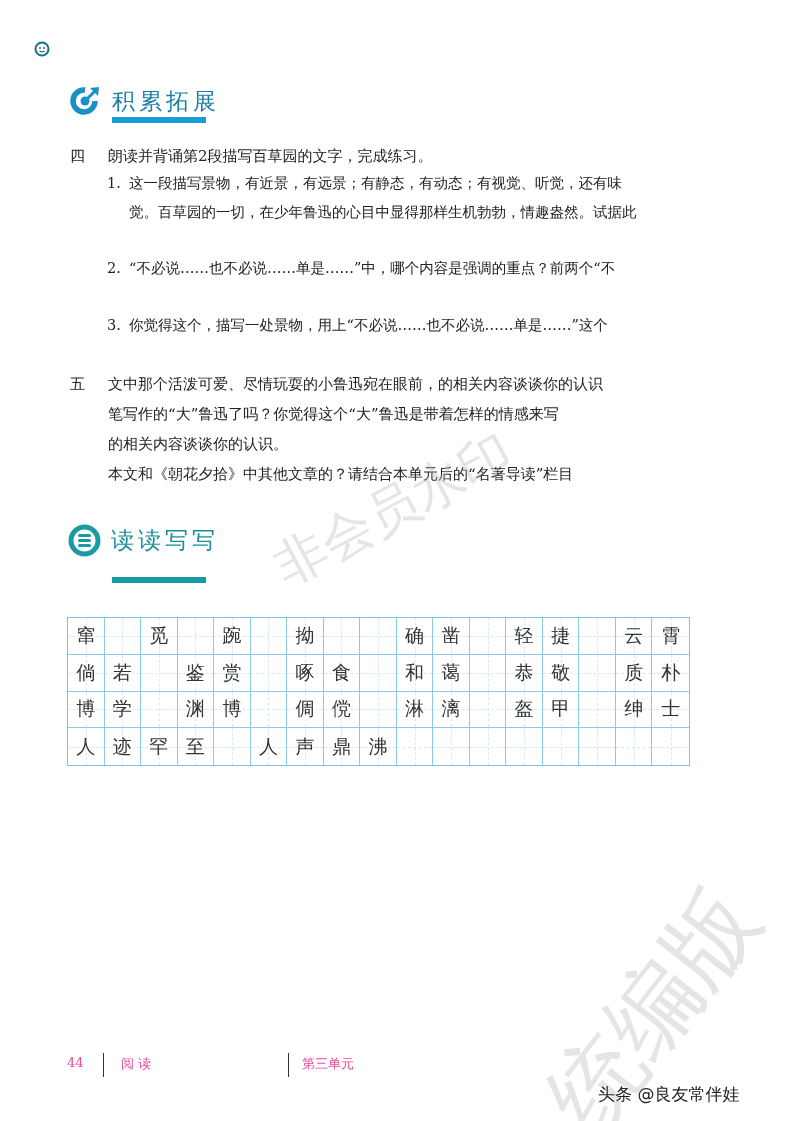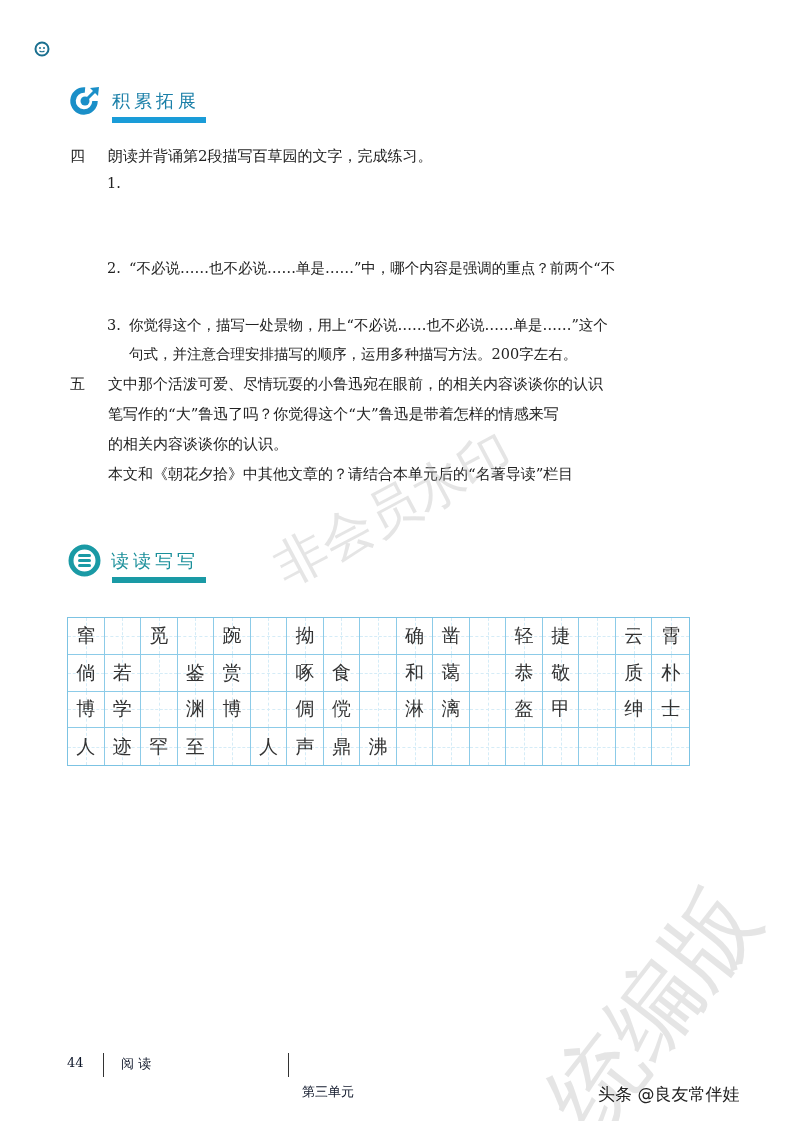--- a/index.html
+++ b/index.html
@@ -3,21 +3,21 @@
 <meta charset="utf-8">
 <style>
   html, body { margin:0; padding:0; background:#ffffff; }
   body { width:794px; height:1121px; position:relative; overflow:hidden;
          font-family: "DejaVu Serif", "Liberation Serif", serif; color:#222; }
   .abs { position:absolute; }
 
   .smiley { left:34px; top:41px; width:16px; height:16px; }
 
   .sec-head { position:absolute; display:flex; align-items:center; }
-  .sec-title { font-family:"DejaVu Serif","Liberation Serif",serif; font-size:18px;
+  .sec-title { font-family:"DejaVu Serif","Liberation Serif",serif; font-size:23px;
                letter-spacing:4px; color:#1a7fa8; margin-left:10px; }
   .sec-bar { position:absolute; height:6px; }
 
   .q { position:absolute; left:70px; font-size:15px; line-height:30px; }
   .q-num { position:absolute; left:0; top:0; width:30px; }
   .q-text { position:absolute; left:38px; width:582px; }
   .sub { position:absolute; font-size:14.5px; line-height:29px; }
   .sub-num { position:absolute; left:0; top:0; }
   .sub-text { position:absolute; left:22px; width:560px; text-indent:0; }
 
@@ -28,21 +28,21 @@
           position:relative; display:flex; align-items:center; justify-content:center;
           font-family:"DejaVu Serif","Liberation Serif",serif; font-size:19px; color:#333; }
   .cell::before { content:""; position:absolute; left:50%; top:0; bottom:0; border-left:1px dashed #d5ecf7; }
   .cell::after { content:""; position:absolute; top:50%; left:0; right:0; border-top:1px dashed #d5ecf7; }
   .cell span { position:relative; z-index:1; }
   .cell:nth-child(17n) { border-right:none; }
   .cell:nth-last-child(-n+17) { border-bottom:none; }
 
   .watermark { position:absolute; color:rgba(180,180,180,0.35);
                font-family:"DejaVu Sans","Liberation Sans",sans-serif; white-space:nowrap; pointer-events:none; }
-  .footer { position:absolute; top:1055px; font-size:13px; color:#0f172a; }
+  .footer { position:absolute; top:1055px; font-size:13px; color:#ec4899; }
   .footer-rule { position:absolute; top:1053px; width:1px; height:24px; background:#333; }
   .credit { position:absolute; left:598px; top:1083px; font-family:"DejaVu Sans","Liberation Sans",sans-serif;
             font-size:17px; color:#222; text-shadow:0 0 2px #fff; }
 </style>
 </head>
 <body>
 
 <svg class="abs smiley" viewBox="0 0 16 16">
   <circle cx="8" cy="8" r="6.5" fill="none" stroke="#1a6f8f" stroke-width="2"></circle>
   <circle cx="6" cy="7" r="1" fill="#1a6f8f"></circle>
@@ -62,49 +62,50 @@
 <div class="sec-bar" style="left:112px; top:117px; width:94px; background:#1a9cd8;"></div>
 
 <div class="q" style="top:141px; width:640px; height:30px;">
   <span class="q-num">四</span>
   <span class="q-text">朗读并背诵第2段描写百草园的文字，完成练习。</span>
 </div>
 
 <div class="sub" style="left:107px; top:169px; width:590px;">
   <span class="sub-num">1.</span>
   <div class="sub-text">
+    <div>这一段描写景物，有近景，有远景；有静态，有动态；有视觉、听觉，还有味</div>
+    <div>觉。百草园的一切，在少年鲁迅的心目中显得那样生机勃勃，情趣盎然。试据此</div>
   </div>
 </div>
 
 <div class="sub" style="left:107px; top:254px; width:590px;">
   <span class="sub-num">2.</span>
   <div class="sub-text">
     <div>“不必说……也不必说……单是……”中，哪个内容是强调的重点？前两个“不</div>
   </div>
 </div>
 
 <div class="sub" style="left:107px; top:311px; width:590px;">
   <span class="sub-num">3.</span>
   <div class="sub-text">
     <div>你觉得这个，描写一处景物，用上“不必说……也不必说……单是……”这个</div>
-    <div>句式，并注意合理安排描写的顺序，运用多种描写方法。200字左右。</div>
   </div>
 </div>
 
 <div class="q" style="top:369px; width:640px; height:120px;">
   <span class="q-num">五</span>
   <div class="q-text">
     <div>文中那个活泼可爱、尽情玩耍的小鲁迅宛在眼前，的相关内容谈谈你的认识</div>
     <div>笔写作的“大”鲁迅了吗？你觉得这个“大”鲁迅是带着怎样的情感来写</div>
     <div>的相关内容谈谈你的认识。</div>
     <div>本文和《朝花夕拾》中其他文章的？请结合本单元后的“名著导读”栏目</div>
   </div>
 </div>
 
-<div class="sec-head" style="left:68px; top:544px;justify-content:space-between;">
+<div class="sec-head" style="left:68px; top:524px;justify-content:space-between;">
   <svg width="33" height="33" viewBox="0 0 33 33">
     <circle cx="16.5" cy="16.5" r="13.5" fill="none" stroke="#1a9aa5" stroke-width="5"></circle>
     <rect x="10" y="10" width="13" height="3" rx="1.5" fill="#1a9aa5"></rect>
     <rect x="10" y="15" width="13" height="3" rx="1.5" fill="#1a9aa5"></rect>
     <rect x="10" y="20" width="13" height="3" rx="1.5" fill="#1a9aa5"></rect>
   </svg>
   <span class="sec-title" style="color:#1a8f9a;">读读写写</span>
 </div>
 <div class="sec-bar" style="left:112px; top:577px; width:94px; background:#1a9aa5;"></div>
 
@@ -315,15 +316,15 @@
     </div>
   </div>
 
 <div class="watermark" style="left:262px; top:540px; font-size:52px; transform:rotate(-28deg); transform-origin:left top;">非会员水印</div>
 <div class="watermark" style="left:520px; top:1080px; font-size:92px; transform:rotate(-52deg); transform-origin:left top;">统编版</div>
 
 <span class="footer" style="left:67px;">44</span>
 <div class="footer-rule" style="left:103px;"></div>
 <span class="footer" style="left:121px;">阅 读</span>
 <div class="footer-rule" style="left:288px;"></div>
-<span class="footer" style="left:302px;margin-top:28px;">第三单元</span>
+<span class="footer" style="left:302px;">第三单元</span>
 
 <span class="credit">头条 @良友常伴娃</span>
 
 </body></html>

